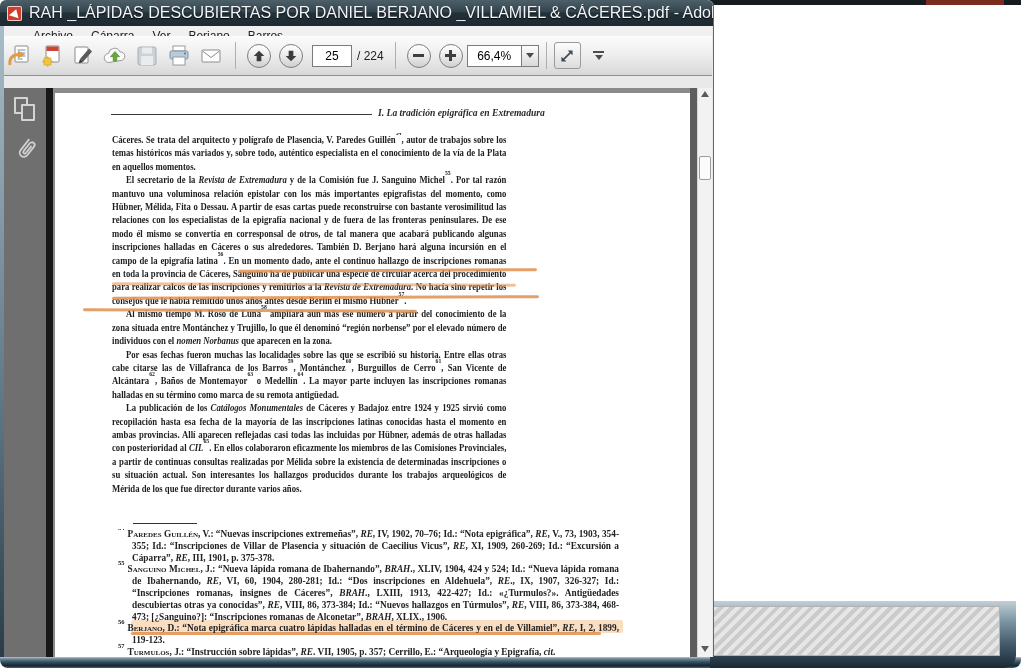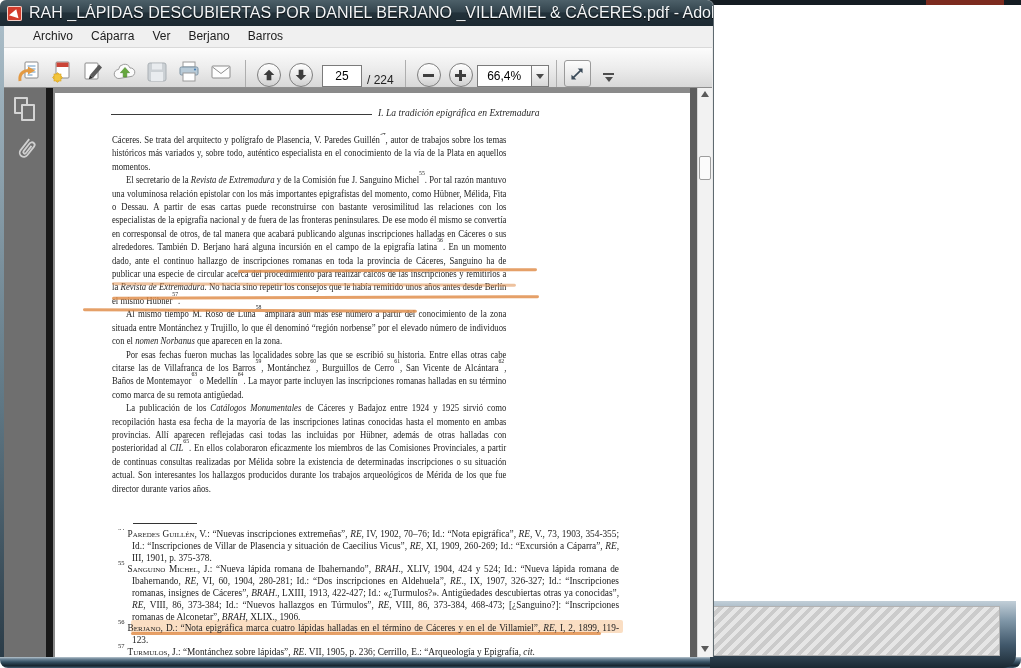--- a/index.html
+++ b/index.html
@@ -35,23 +35,23 @@
   .pdficon:before { content:""; position:absolute; left:3px; top:3px;
     border-left:5px solid transparent; border-right:5px solid transparent; border-bottom:8px solid #ffffff;
     transform:rotate(18deg); }
   .title-text { color:#f3f6f8; font-size:16px; margin-left:7px; white-space:nowrap; overflow:hidden;
     text-shadow:0 1px 1px #000; }
 
   .menubar { left:4px; top:26px; width:708px; height:22px; background:#f0f0f0;
     border-bottom:1px solid #d9d9d9; display:flex; align-items:center; padding-left:20px; }
   .menu-item { font-size:12px; color:#1c1c1c; padding:0 9px; line-height:21px; cursor:default; }
 
-  .toolbar { left:4px; top:48px; width:708px; height:40px;
+  .toolbar { left:4px; top:36px; width:708px; height:40px;
     background:linear-gradient(180deg,#fcfcfc 0%,#ededed 50%,#d8d8d8 100%);
-    border-bottom:1px solid #8e8e8e; display:flex; align-items:flex-end; padding-left:10px; }
+    border-bottom:1px solid #8e8e8e; display:flex; align-items:center; }
   .tb-btn { width:30px; height:30px; display:flex; align-items:center; justify-content:center;
     border-radius:3px; margin-right:2px; }
   .tb-sep { width:1px; height:27px; background:#aeaeae; margin:0 7px; }
   .circle-btn { width:24px; height:24px; border-radius:50%; border:1px solid #7e7e7e;
     background:linear-gradient(180deg,#ffffff 0%,#e8e8e8 55%,#cfcfcf 100%);
     display:flex; align-items:center; justify-content:center; margin:0 4px; }
   .page-input { width:40px; height:22px; border:1px solid #7b7b7b; background:#fff; text-align:center;
     font-size:12px; font-family:"Liberation Sans",sans-serif; margin:0 5px; }
   .page-total { font-size:12px; color:#222; margin-right:4px; }
   .zoom-box { width:54px; height:22px; border:1px solid #7b7b7b; border-right:none; background:#fff;
@@ -83,21 +83,21 @@
     border-left:1px solid #d6d6d6; }
   .sb-up { position:absolute; left:3px; top:3px; width:0; height:0;
     border-left:4px solid transparent; border-right:4px solid transparent; border-bottom:6px solid #5b5b5b; }
   .sb-thumb { position:absolute; left:1px; top:68px; width:12px; height:24px; background:#fbfbfb;
     border:1px solid #9d9d9d; border-radius:2px; }
   .sb-down { position:absolute; left:3px; bottom:5px; width:0; height:0;
     border-left:4px solid transparent; border-right:4px solid transparent; border-top:6px solid #5b5b5b; }
 
   
   .pdf-page { position:absolute; left:51px; top:5px; width:635px; height:564px; background:#ffffff; overflow:hidden;
-    font-family:"Liberation Serif",serif; color:#1d1d1d; }
+    font-family:"Liberation Serif",serif; color:#1d1d1d;font-weight:bold; }
   .page-header { position:absolute; left:56px; top:14px; width:460px; display:flex; align-items:flex-end; }
   .header-rule { width:261px; height:0; border-bottom:1px solid #3a3a3a; margin-bottom:3px; }
   .header-text { font-style:italic; font-size:9.6px; margin-left:6px; white-space:nowrap; color:#2a2a2a; }
 
   #paras { position:absolute; left:57px; top:40px; width:481px; height:392px; overflow:hidden;
     font-size:10.6px; line-height:13.4px; text-align:justify;
     transform:scaleX(0.82); transform-origin:top left; }
   .para { text-align:justify; }
   .para.ind { text-indent:17px; }
   .it { font-style:italic; }
@@ -280,21 +280,21 @@
 
         <div class="fn-rule"></div>
 
         <div id="hl-fn-band"></div>
         <div class="hl-stroke" id="hl-fn-stroke"></div>
 
         <div id="footnotes">
             <div class="footnote"><sup class="fn-marker">54</sup><span class="sc">Paredes Guillén</span><span>, V.: “Nuevas inscripciones extremeñas”, </span><span class="it">RE</span><span>, IV, 1902, 70–76; Id.: “Nota epigráfica”, </span><span class="it">RE</span><span>, V., 73, 1903, 354-355; Id.: “Inscripciones de Villar de Plasencia y situación de Caecilius Vicus”, </span><span class="it">RE</span><span>, XI, 1909, 260-269; Id.: “Excursión a Cáparra”, </span><span class="it">RE</span><span>, III, 1901, p. 375-378.</span></div>
             <div class="footnote"><sup class="fn-marker">55</sup><span class="sc">Sanguino Michel</span><span>, J.: “Nueva lápida romana de Ibahernando”, </span><span class="it">BRAH</span><span>., XLIV, 1904, 424 y 524; Id.: “Nueva lápida romana de Ibahernando, </span><span class="it">RE</span><span>, VI, 60, 1904, 280-281; Id.: “Dos inscripciones en Aldehuela”, </span><span class="it">RE</span><span>., IX, 1907, 326-327; Id.: “Inscripciones romanas, insignes de Cáceres”, </span><span class="it">BRAH</span><span>., LXIII, 1913, 422-427; Id.: «¿Turmulos?». Antigüedades descubiertas otras ya conocidas”, </span><span class="it">RE</span><span>, VIII, 86, 373-384; Id.: “Nuevos hallazgos en Túrmulos”, </span><span class="it">RE</span><span>, VIII, 86, 373-384, 468-473; [¿Sanguino?]: “Inscripciones romanas de Alconetar”, </span><span class="it">BRAH</span><span>, XLIX., 1906.</span></div>
             <div class="footnote"><sup class="fn-marker">56</sup><span class="sc">Berjano</span><span>, D.: “Nota epigráfica marca cuatro lápidas halladas en el término de Cáceres y en el de Villamiel”, </span><span class="it">RE</span><span>, I, 2, 1899, 119-123.</span></div>
-            <div class="footnote"><sup class="fn-marker">57</sup><span class="sc">Turmulos</span><span>, J.: “Montánchez sobre lápidas”, </span><span class="it">RE</span><span>. VII, 1905, p. 236; Cerrillo, E.: “Arqueología y Epigrafía, </span><span class="it">cit</span><span>.</span></div>
+            <div class="footnote"><sup class="fn-marker">57</sup><span class="sc">Turmulos</span><span>, J.: “Instrucción sobre lápidas”, </span><span class="it">RE</span><span>. VII, 1905, p. 357; Cerrillo, E.: “Arqueología y Epigrafía, </span><span class="it">cit</span><span>.</span></div>
           </div>
       </div>
 
       <div class="pane-right-strip"></div>
 
       <div class="scrollbar">
         <div class="sb-up"></div>
         <div class="sb-thumb"></div>
         <div class="sb-down"></div>
       </div>

